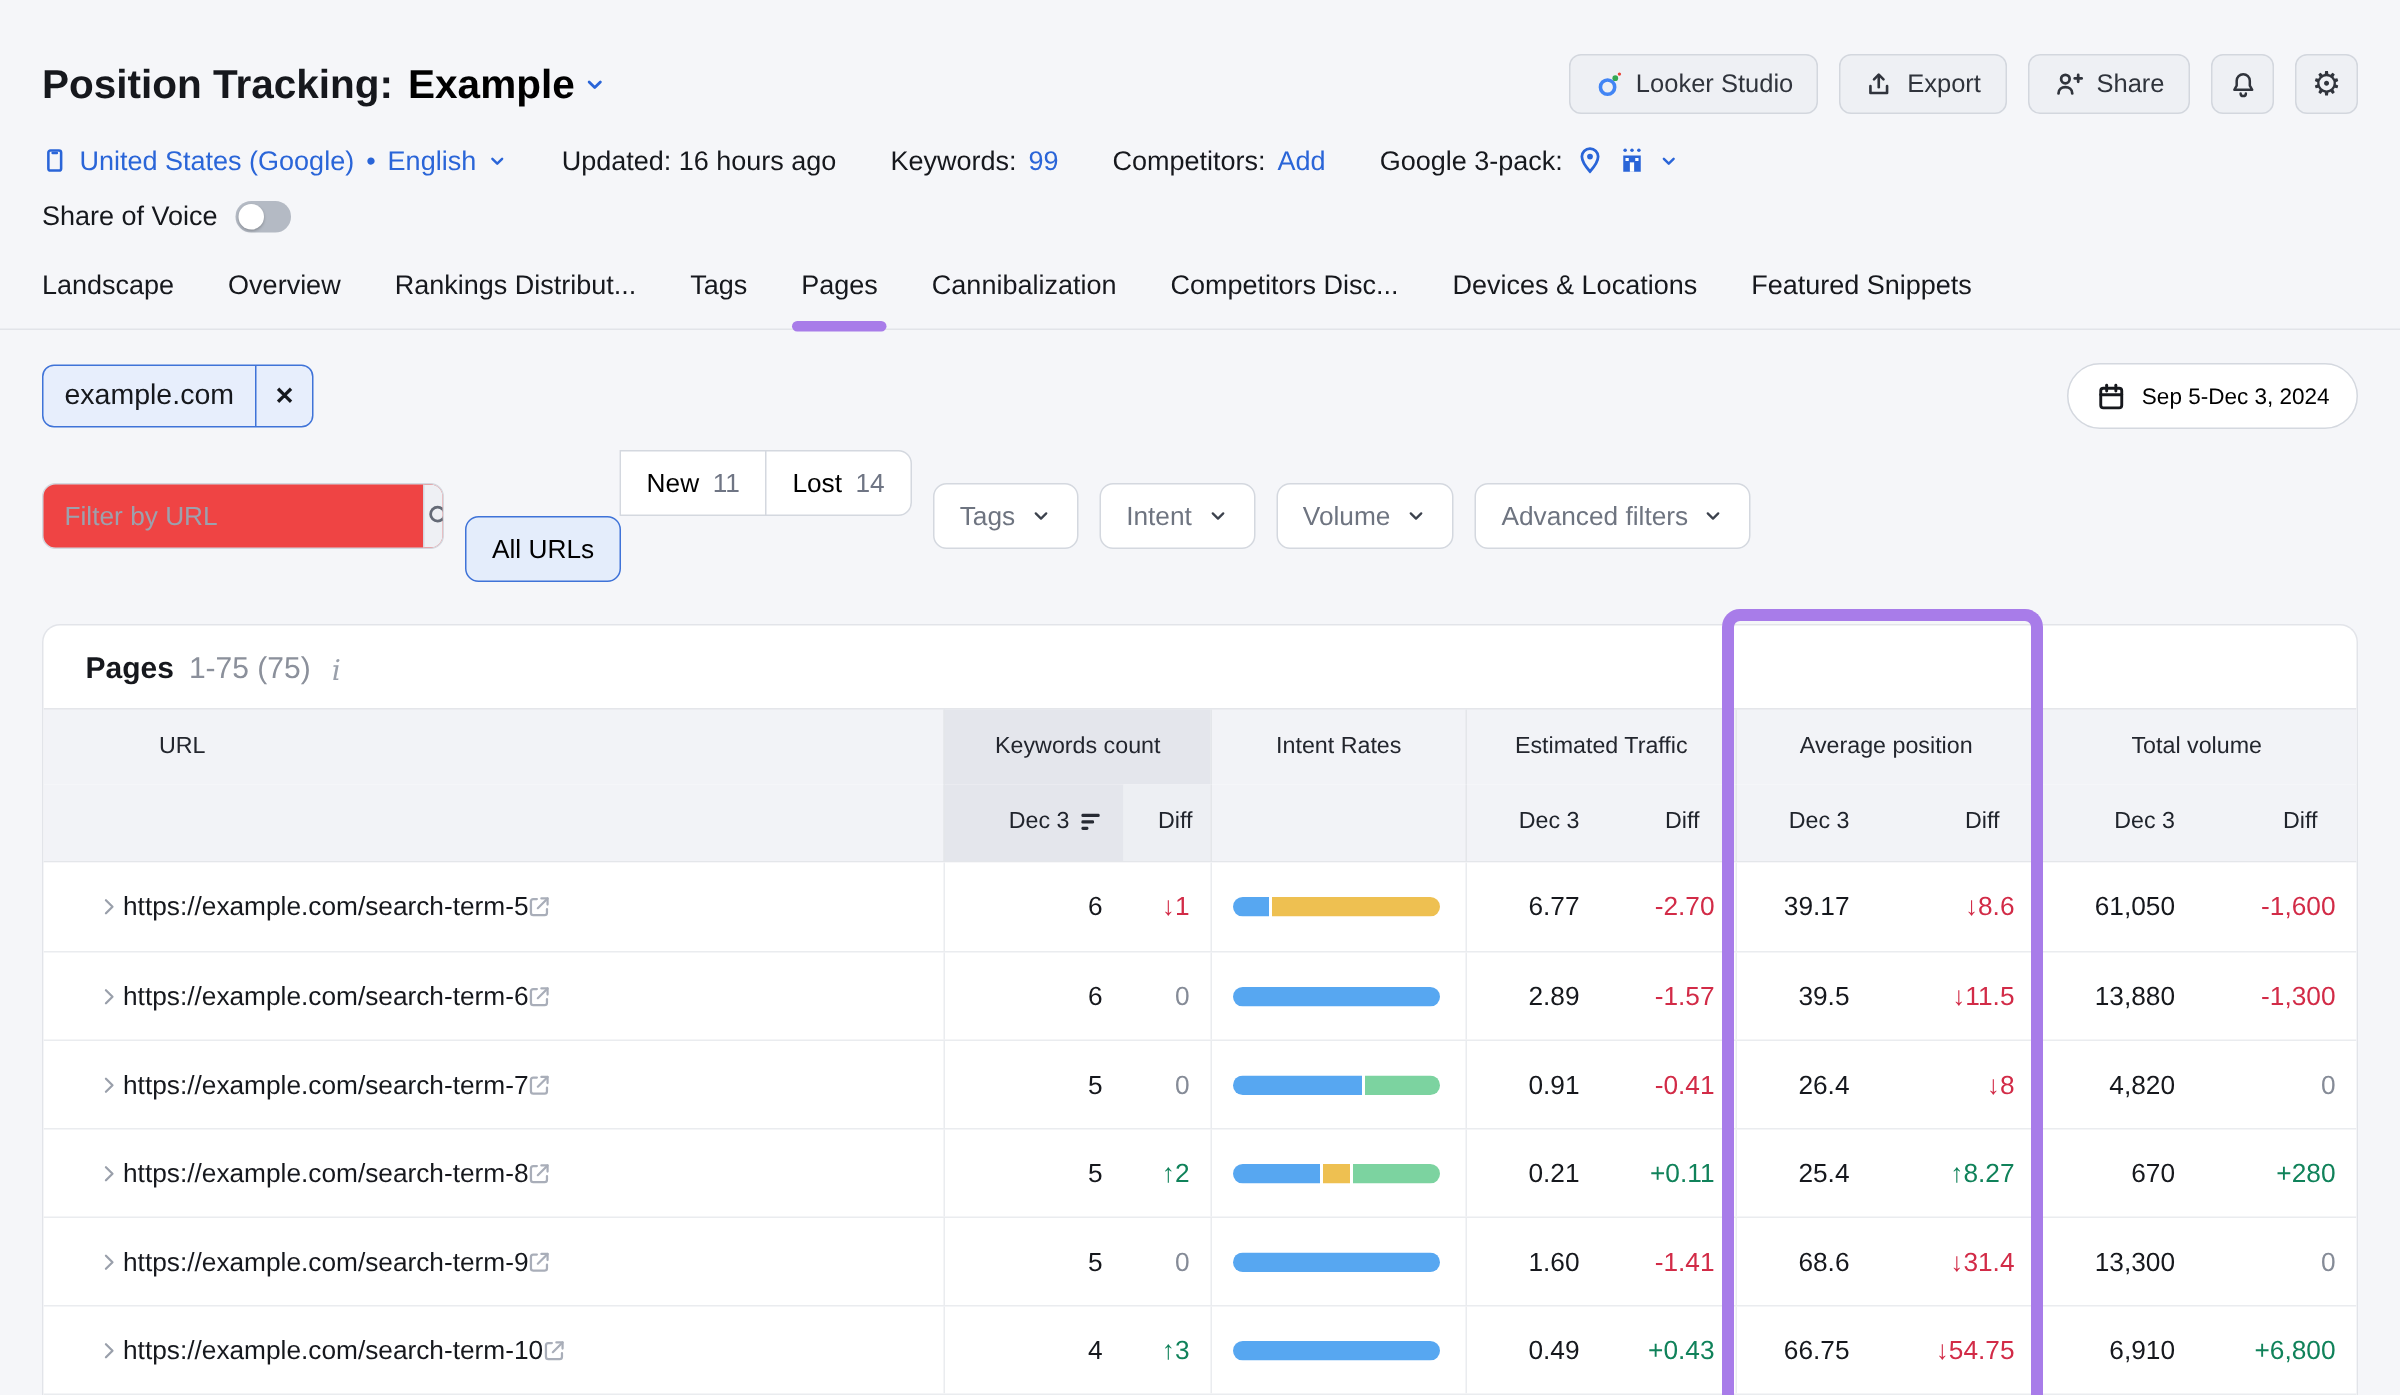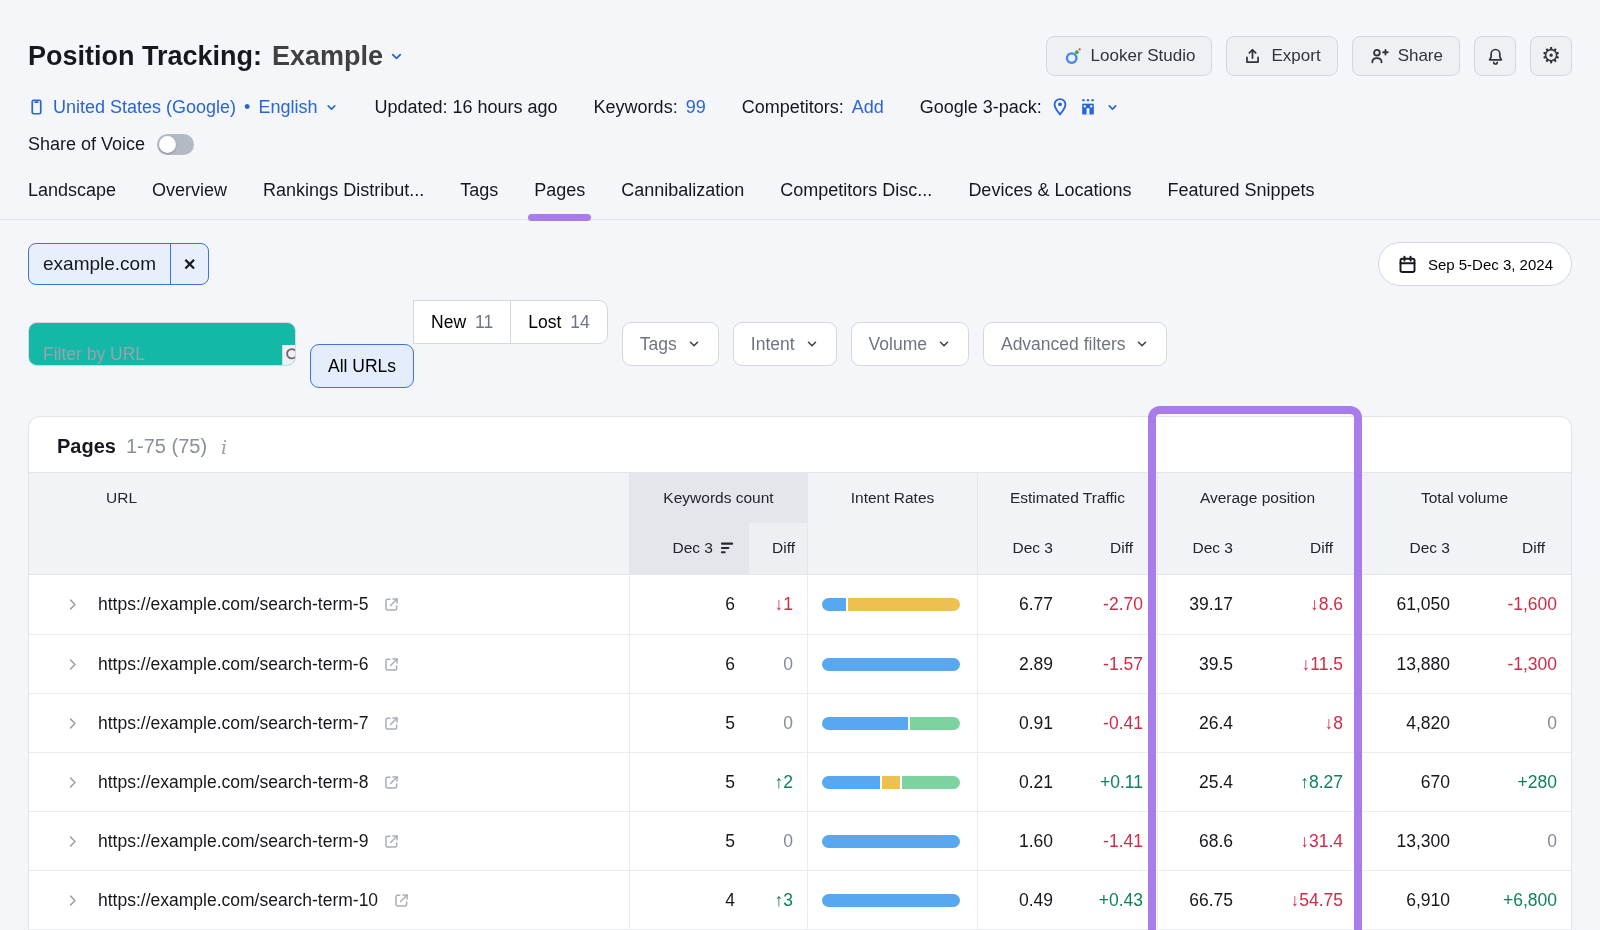--- a/index.html
+++ b/index.html
@@ -11,21 +11,21 @@
     overflow: hidden;
     position: relative;
     display: flex; flex-direction: column;
   }
   .pad { padding-left:28px; padding-right:28px; }
 
   
   .top { padding-top:16px; }
   .title-row { display:flex; justify-content:space-between; align-items:flex-start;margin-top:20px; }
   .h1 { font-size:27px; font-weight:bold; line-height:40px; display:flex; align-items:center; gap:10px; }
-  .proj { color:#404040; display:inline-flex; align-items:center; gap:6px; cursor:pointer; }
+  .proj { color:#000000; display:inline-flex; align-items:center; gap:6px; cursor:pointer; }
   .actions { display:flex; gap:14px; align-items:center; }
   .btn {
     height:40px; display:inline-flex; align-items:center; gap:9px; padding:0 16px;
     background:#eef0f4; border:1px solid #d3d7de; border-radius:8px;
     font-family:"Liberation Sans",sans-serif; font-size:17px; font-weight:500; color:#30343c; cursor:pointer;
   }
   .btn.sq { width:42px; justify-content:center; padding:0; }
   .meta-row { margin-top:18px; display:flex; align-items:center; gap:36px; font-size:18px; height:26px; }
   .meta-item { display:flex; align-items:center; gap:8px; }
   .blue { color:#2a65d8; }
@@ -41,21 +41,21 @@
   .divider { height:1px; background:#e2e4e9; width:100%; }
 
   
   .chips-row { margin-top:22px; display:flex; justify-content:space-between; align-items:center; }
   .chip { display:inline-flex; align-items:stretch; border:1.5px solid #3f73d8; border-radius:8px; background:#e7eefc; overflow:hidden; height:42px; }
   .chip-label { display:flex; align-items:center; padding:0 14px; font-size:19px; }
   .chip-x { display:flex; align-items:center; padding:0 12px; border-left:1.5px solid #3f73d8; font-size:16px; font-weight:bold; cursor:pointer; }
   .date-btn { display:inline-flex; align-items:center; gap:10px; height:44px; padding:0 18px; background:#fff; border:1px solid #d4d8df; border-radius:22px; font-size:15px; font-weight:500; cursor:pointer; }
 
   .filter-row { margin-top:14px; display:flex; align-items:center; gap:14px; }
-  .search-box { display:flex; height:44px; width:268px; border:1px solid #d4d8df; border-radius:9px; background:#14b8a6; overflow:hidden;align-items:flex-end; }
+  .search-box { display:flex; height:44px; width:268px; border:1px solid #d4d8df; border-radius:9px; background:#ef4444; overflow:hidden; }
   .search-box input { flex:1; border:0; outline:none; padding:0 14px; font-size:17.5px; font-family:"Liberation Sans",sans-serif; color:#16181d; background:transparent; }
   .search-box input::placeholder { color:#9ca1ad; }
   .search-seg { width:46px; background:#eef0f4; border-left:1px solid #d4d8df; display:flex; align-items:center; justify-content:center; cursor:pointer; }
   .segs { display:flex; }
   .seg { height:44px; display:inline-flex; align-items:center; gap:9px; padding:0 17px; background:#fff; border:1px solid #d4d8df; font-size:17.5px; cursor:pointer; }
   .seg:first-child { border-radius:9px 0 0 9px; }
   .seg:last-child { border-radius:0 9px 9px 0; }
   .seg + .seg { margin-left:-1px; }
   .seg.active { background:#e4edfb; border:1.5px solid #3f73d8; border-radius:9px; z-index:2; position:relative;margin-top:44px; }
   .seg .cnt { color:#6f7584; }
@@ -84,21 +84,21 @@
   .bl2 { border-left:1px solid #eaecef; }
   .hs.dark { background:#e4e6ec; }
   .hs.mid { background:#edeff3; }
   .hs.pr-md, .cell.pr-md { padding-right:24px; }
   .hs.pr-lg, .cell.pr-lg { padding-right:26px; }
   .hs.pr-sm, .cell.pr-sm { padding-right:12px; }
   .sort-ic { margin-left:7px; display:inline-flex; }
 
   .cell { display:flex; align-items:center; font-size:17.5px; }
   .cell.num { justify-content:flex-end; padding-right:14px; }
-  .url-cell { padding-left:36px; gap:18px; }
+  .url-cell { padding-left:36px; gap:2px; }
   .row-chev { display:inline-flex; cursor:pointer; }
   .url-text { color:#16181d; text-decoration:none; cursor:pointer; }
   .ext-ic { display:inline-flex; margin-left:-4px; cursor:pointer; }
   .intent-cell { padding-left:14px; }
   .ibar { width:138px; height:13px; display:flex; gap:2px; border-radius:7px; overflow:hidden; }
   .ibar span { height:100%; }
 
   .d-down { color:#d22b47; }
   .d-up { color:#10825a; }
   .d-zero { color:#858b97; }

